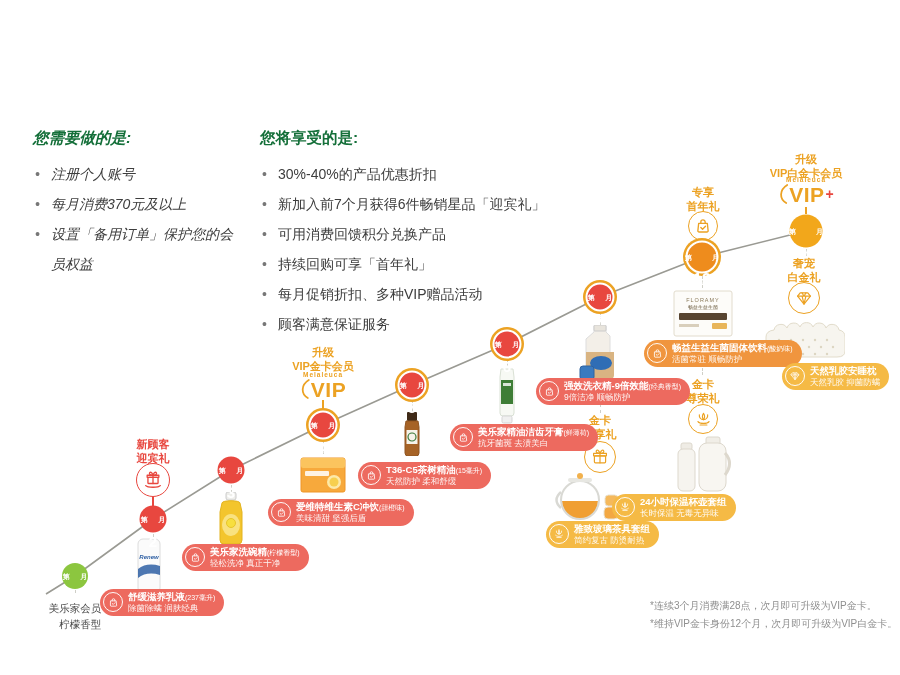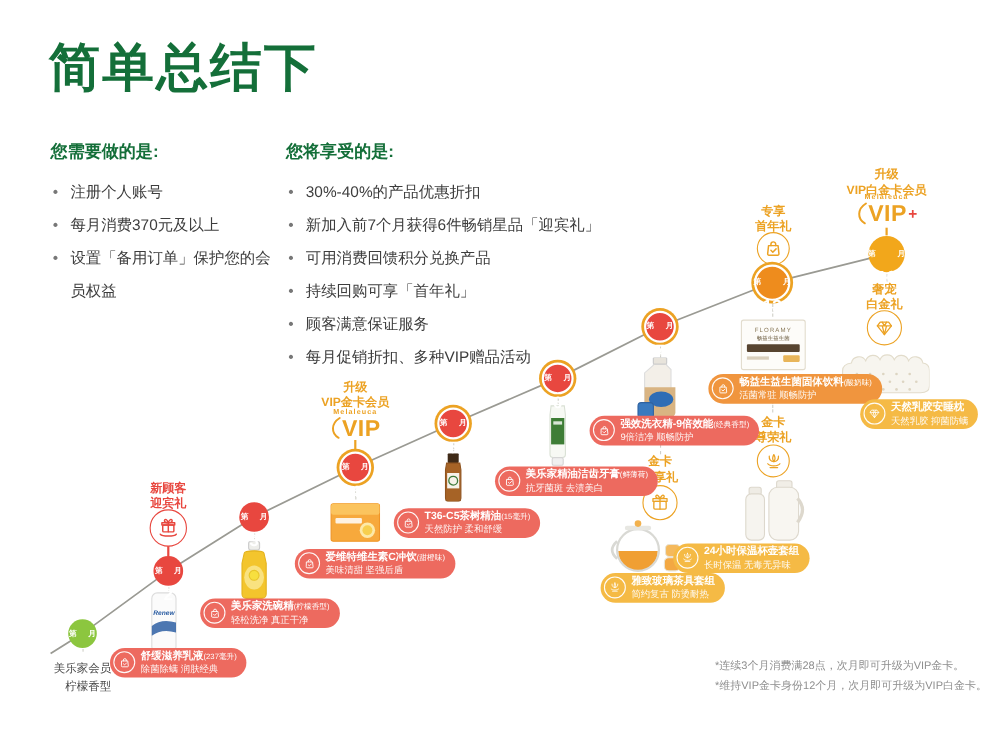--- a/index.html
+++ b/index.html
@@ -7,21 +7,21 @@
           font-family:"Liberation Sans","DejaVu Sans",sans-serif;}
 
   
   .title{position:absolute;left:44px;top:30px;margin:0;font-size:47px;font-weight:900;
          color:#146f39;letter-spacing:2px;}
   .sec{position:absolute;top:128px;}
   .sec h2{margin:0 0 10px 0;font-size:15.5px;font-weight:bold;color:#146f39;}
   .sec ul{list-style:none;margin:0;padding:0;}
   .sec li{position:relative;padding-left:18px;font-size:14px;color:#3d3d3d;line-height:30px;}
   .sec li::before{content:"•";position:absolute;left:2px;color:#777;}
-  .sec-need{left:46px;width:208px;}
+  .sec-need{left:33px;width:208px;font-style:italic;}
   .sec-enjoy{left:260px;width:350px;}
 
   
   .tl-line{position:absolute;left:0;top:0;z-index:0;}
   .dash{position:absolute;width:0;border-left:1.4px dashed #cfcfc7;z-index:1;}
   .conn{position:absolute;width:2px;z-index:2;}
   .conn-red{background:#e8473f;} .conn-gold{background:#eca223;}
 
   .mc{position:absolute;transform:translate(-50%,-50%);border-radius:50%;color:#fff;
       display:flex;align-items:center;justify-content:center;z-index:3;line-height:1;}
@@ -111,40 +111,39 @@
   <symbol id="i-diamond" viewBox="0 0 20 20">
     <g fill="none" stroke="currentColor" stroke-width="1.2" stroke-linecap="round" stroke-linejoin="round">
       <path d="M6.2 4.8h7.6l2.6 3.4L10 16.2 3.6 8.2z"></path>
       <path d="M3.6 8.2h12.8M8 4.8l2 3.4 2-3.4M8.1 8.2 10 16.2l1.9-8"></path>
     </g>
   </symbol>
 </svg>
 
 <div class="canvas">
 
-  <h1 class="title">简单总结下</h1>
 
   <div class="sec sec-need">
     <h2>您需要做的是:</h2>
     <ul>
       <li>注册个人账号</li>
       <li>每月消费370元及以上</li>
       <li>设置「备用订单」保护您的会员权益</li>
     </ul>
   </div>
 
   <div class="sec sec-enjoy">
     <h2>您将享受的是:</h2>
     <ul>
       <li>30%-40%的产品优惠折扣</li>
       <li>新加入前7个月获得6件畅销星品「迎宾礼」</li>
       <li>可用消费回馈积分兑换产品</li>
       <li>持续回购可享「首年礼」</li>
+      <li>每月促销折扣、多种VIP赠品活动</li>
       <li>顾客满意保证服务</li>
-      <li>每月促销折扣、多种VIP赠品活动</li>
     </ul>
   </div>
 
   <svg class="tl-line" width="900" height="675">
     <polyline points="46,594 75,576 153,519 231,470 323,425 412,385 507,344 600,297 702,257 806,231" fill="none" stroke="#9a9a93" stroke-width="1.6"></polyline>
   </svg>
 
   <div class="mc mc-green" style="left:75px;top:576px">
     <span class="pre">第</span>
       <span class="num">1</span>

